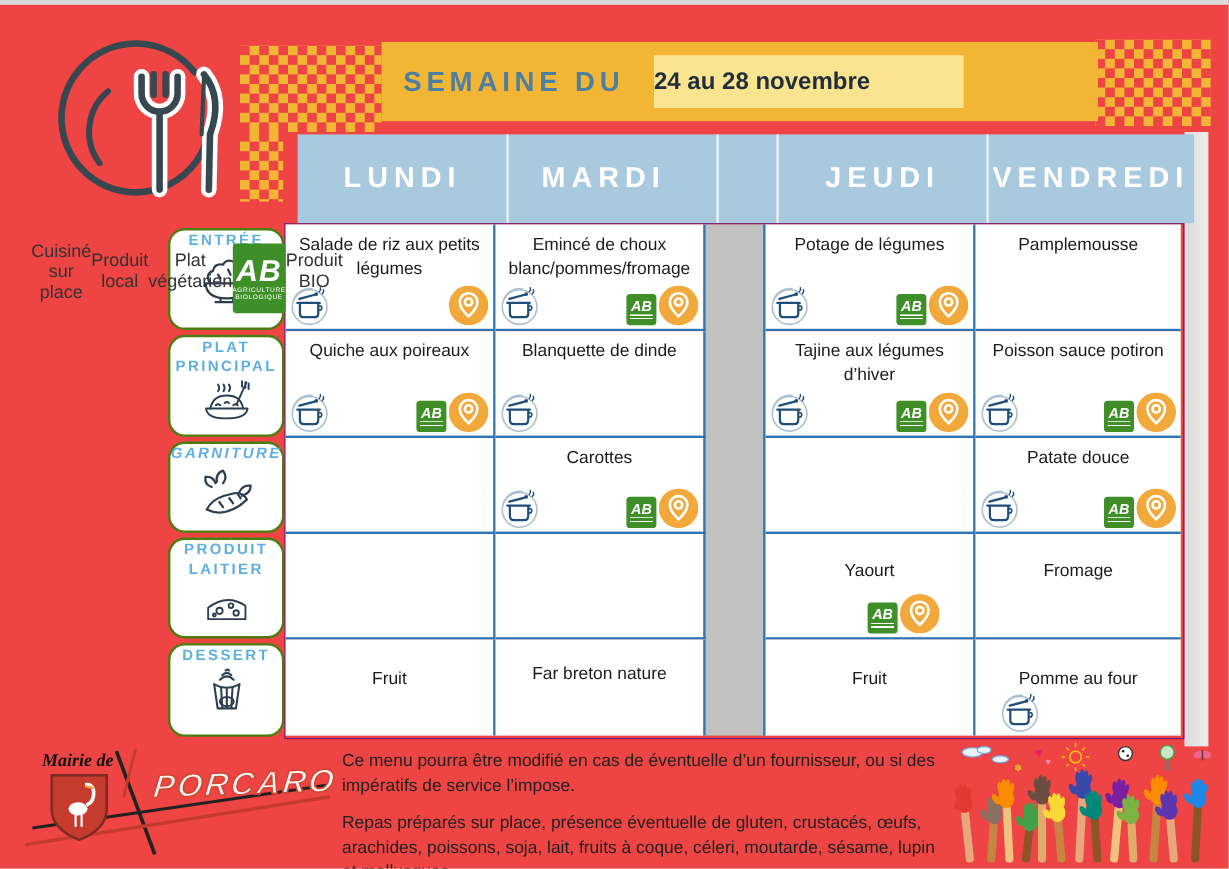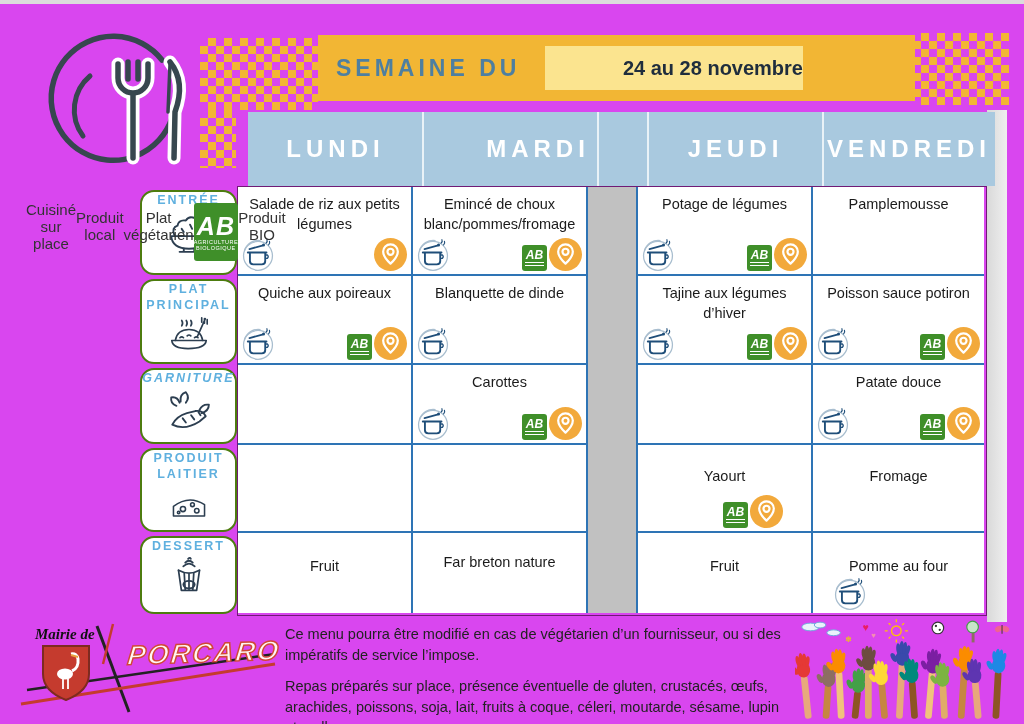--- a/index.html
+++ b/index.html
@@ -1,35 +1,35 @@
 <!DOCTYPE html>
 <html><head>
 <meta charset="utf-8">
 <style>
   html,body{margin:0;padding:0;background:#fff;}
-  .page{position:relative;width:1024px;height:724px;background:#d946ef;overflow:hidden;
+  .page{position:relative;width:1024px;height:724px;background:#ef4444;overflow:hidden;
         font-family:"Liberation Sans",sans-serif;}
   .abs{position:absolute;}
 
   
   .scan-top{left:0;top:0;width:1024px;height:4px;background:#dcdcdc;}
   .scan-right{left:987px;top:110px;width:20px;height:512px;
               background:linear-gradient(to right,#d9d9d9,#efefef);}
 
   
   .checker{background:conic-gradient(#F2B634 0 90deg,transparent 90deg 180deg,
            #F2B634 180deg 270deg,transparent 270deg 360deg);
            background-size:16px 16px;}
 
   
   .banner{left:318px;top:35px;width:597px;height:66px;background:#F2B634;}
   .semaine{position:absolute;left:18px;top:0;height:66px;line-height:66px;
            color:#4E7FA0;font-size:23px;font-weight:bold;letter-spacing:4px;}
   .datebox{position:absolute;left:227px;top:11px;width:258px;height:44px;background:#FBE48F;}
-  .datebox span{display:block;text-align:right;line-height:44px;color:#1F2D3D;
+  .datebox span{display:block;text-align:left;line-height:44px;color:#1F2D3D;
                 font-size:20px;font-weight:bold;}
 
   
   .dayband{left:248px;top:112px;width:747px;height:74px;background:#A9C9DF;}
   .day{position:absolute;top:0;height:74px;line-height:74px;text-align:center;color:#fff;
        font-size:24px;font-weight:bold;letter-spacing:5px;}
   .sep{position:absolute;top:0;width:2px;height:74px;background:rgba(255,255,255,.75);}
 
   
   .menu-grid{left:237px;top:186px;width:750px;height:430px;box-sizing:border-box;
@@ -179,21 +179,21 @@
 
 <div class="abs banner">
   <span class="semaine">SEMAINE DU</span>
   <div class="datebox">
     <span>24 au 28 novembre</span>
   </div>
 </div>
 
 <div class="abs dayband">
   <span class="day" style="left:0;width:175px;">LUNDI</span>
-  <span class="day" style="left:175px;width:160px;padding-left:35px;">MARDI</span>
+  <span class="day" style="left:175px;width:160px;">MARDI</span>
   <span class="day" style="left:400px;width:175px;">JEUDI</span>
   <span class="day" style="left:575px;width:172px;">VENDREDI</span>
   <span class="sep" style="left:174px;"></span>
       <span class="sep" style="left:349px;"></span>
   <span class="sep" style="left:399px;"></span>
       <span class="sep" style="left:574px;"></span>
 </div>
 
 <div class="abs courses">
   <div class="course" style="height:85px;">
@@ -454,21 +454,21 @@
   <path d="M28 24 h46 v28 q0 17 -23 26 q-23 -9 -23 -26 z" fill="#C53B2E" stroke="#7E2A20" stroke-width="2"></path>
   <ellipse cx="50" cy="52" rx="8" ry="5.5" fill="#fff"></ellipse>
   <path d="M57 49 q7 -3 6 -12 q-1 -6 -7 -5" fill="none" stroke="#fff" stroke-width="3"></path>
   <path d="M56 33 l7 2" stroke="#E8A13C" stroke-width="2"></path>
   <path d="M48 57 v10 M53 57 v10" stroke="#fff" stroke-width="1.8"></path>
 </svg>
 <div class="abs mairie">Mairie de</div>
 <div class="abs porcaro">PORCARO</div>
 
 <div class="abs notes">
-  <p>Ce menu pourra être modifié en cas de végétarien d’un fournisseur, ou si des impératifs de service l’impose.</p>
+  <p>Ce menu pourra être modifié en cas de éventuelle d’un fournisseur, ou si des impératifs de service l’impose.</p>
   <p>Repas préparés sur place, présence éventuelle de gluten, crustacés, œufs, arachides, poissons, soja, lait, fruits à coque, céleri, moutarde, sésame, lupin et mollusques.</p>
 </div>
 
 <svg class="abs hands" viewBox="0 0 230 105">
   <g fill="#EAF3FB" stroke="#6FA8DC" stroke-width="1">
     <ellipse cx="16" cy="10" rx="9" ry="4"></ellipse>
         <ellipse cx="26" cy="8" rx="6" ry="3"></ellipse>
     <ellipse cx="40" cy="16" rx="7" ry="3"></ellipse>
   </g>
   <text x="52" y="26" font-size="8" fill="#E8B931">✽</text>

